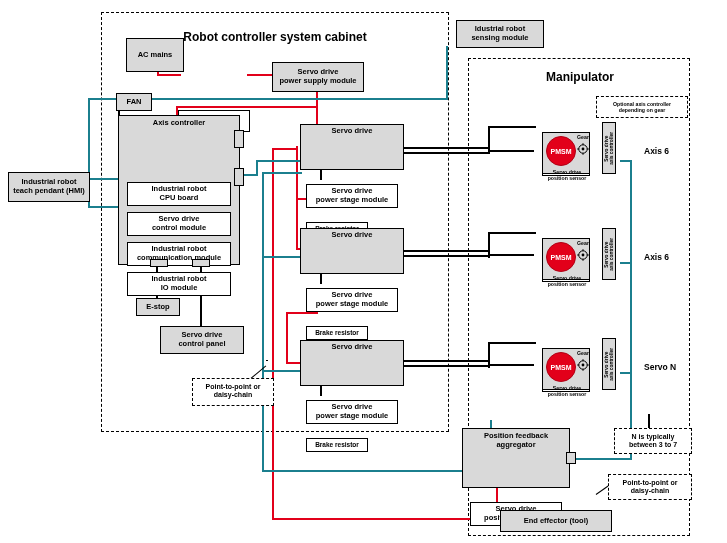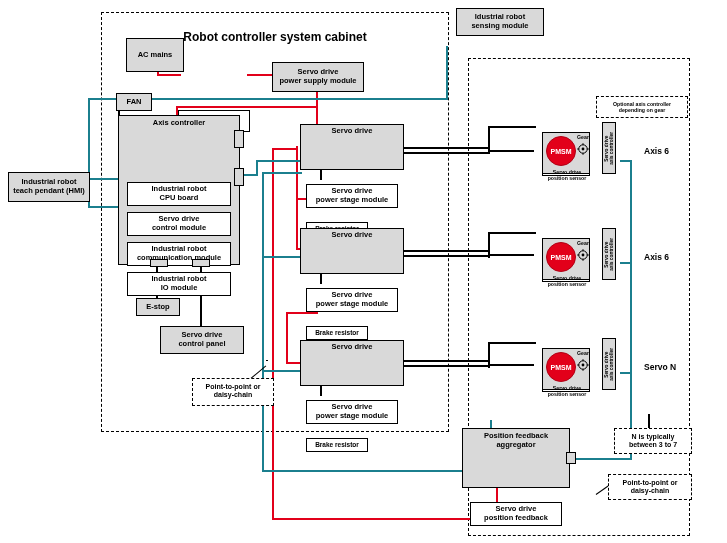--- a/index.html
+++ b/index.html
@@ -27,20 +27,21 @@
 </style>
 </head>
 <body>
 
 <div id="stage">
 
   <div class="dash" style="left:101px;top:12px;width:348px;height:420px;"></div>
   <div class="dash" style="left:468px;top:58px;width:222px;height:478px;"></div>
 
   <div class="title" style="left:150px;top:30px;width:250px;">Robot controller system cabinet</div>
+  <div class="title" style="left:500px;top:70px;width:160px;">Manipulator</div>
 
   <div class="red" style="left:157px;top:62px;width:2px;height:14px;"></div>
   <div class="red" style="left:157px;top:74px;width:24px;height:2px;"></div>
   <div class="red" style="left:247px;top:74px;width:26px;height:2px;"></div>
   <div class="red" style="left:316px;top:92px;width:2px;height:16px;"></div>
   <div class="red" style="left:176px;top:106px;width:142px;height:2px;"></div>
   <div class="red" style="left:176px;top:106px;width:2px;height:18px;"></div>
   <div class="red" style="left:316px;top:106px;width:2px;height:22px;"></div>
   <div class="red" style="left:296px;top:198px;width:2px;height:52px;"></div>
   <div class="red" style="left:296px;top:198px;width:22px;height:2px;"></div>
@@ -138,21 +139,21 @@
   <div class="stack" style="left:192px;top:259px;width:18px;height:8px;"></div>
 
   <div class="box" style="left:136px;top:298px;width:44px;height:18px;">E-stop</div>
   <div class="box" style="left:160px;top:326px;width:84px;height:28px;white-space:pre-line;">Servo drive
 control panel</div>
 
   <div class="thin-dash" style="left:192px;top:378px;width:82px;height:28px;background:#fff;"></div>
   <div class="lbl" style="left:192px;top:383px;width:82px;white-space:pre-line;">Point-to-point or
 daisy-chain</div>
 
-  <div class="box" style="left:456px;top:8px;width:88px;height:28px;white-space:pre-line;">Idustrial robot
+  <div class="box" style="left:456px;top:20px;width:88px;height:28px;white-space:pre-line;">Idustrial robot
 sensing module</div>
 
   <div class="box" style="left:300px;top:124px;width:104px;height:46px;align-items:flex-start;padding-top:2px;">
     <span>Servo drive</span>
   </div>
   <div class="box white" style="left:306px;top:140px;width:92px;height:24px;white-space:pre-line;">Servo drive
 power stage module</div>
   <div class="box white" style="left:306px;top:178px;width:62px;height:14px;font-size:6.5px;">Brake resistor</div>
 
   <div class="box" style="left:300px;top:228px;width:104px;height:46px;align-items:flex-start;padding-top:2px;">
@@ -257,14 +258,15 @@
 aggregator</span>
   </div>
   <div class="box white" style="left:470px;top:458px;width:92px;height:24px;white-space:pre-line;">Servo drive
 position feedback</div>
   <div class="stack" style="left:566px;top:452px;width:10px;height:12px;"></div>
 
   <div class="thin-dash" style="left:608px;top:474px;width:84px;height:26px;background:#fff;"></div>
   <div class="lbl" style="left:608px;top:479px;width:84px;white-space:pre-line;">Point-to-point or
 daisy-chain</div>
 
+  <div class="box" style="left:500px;top:510px;width:112px;height:22px;">End effector (tool)</div>
 
 </div>
 
 </body></html>

